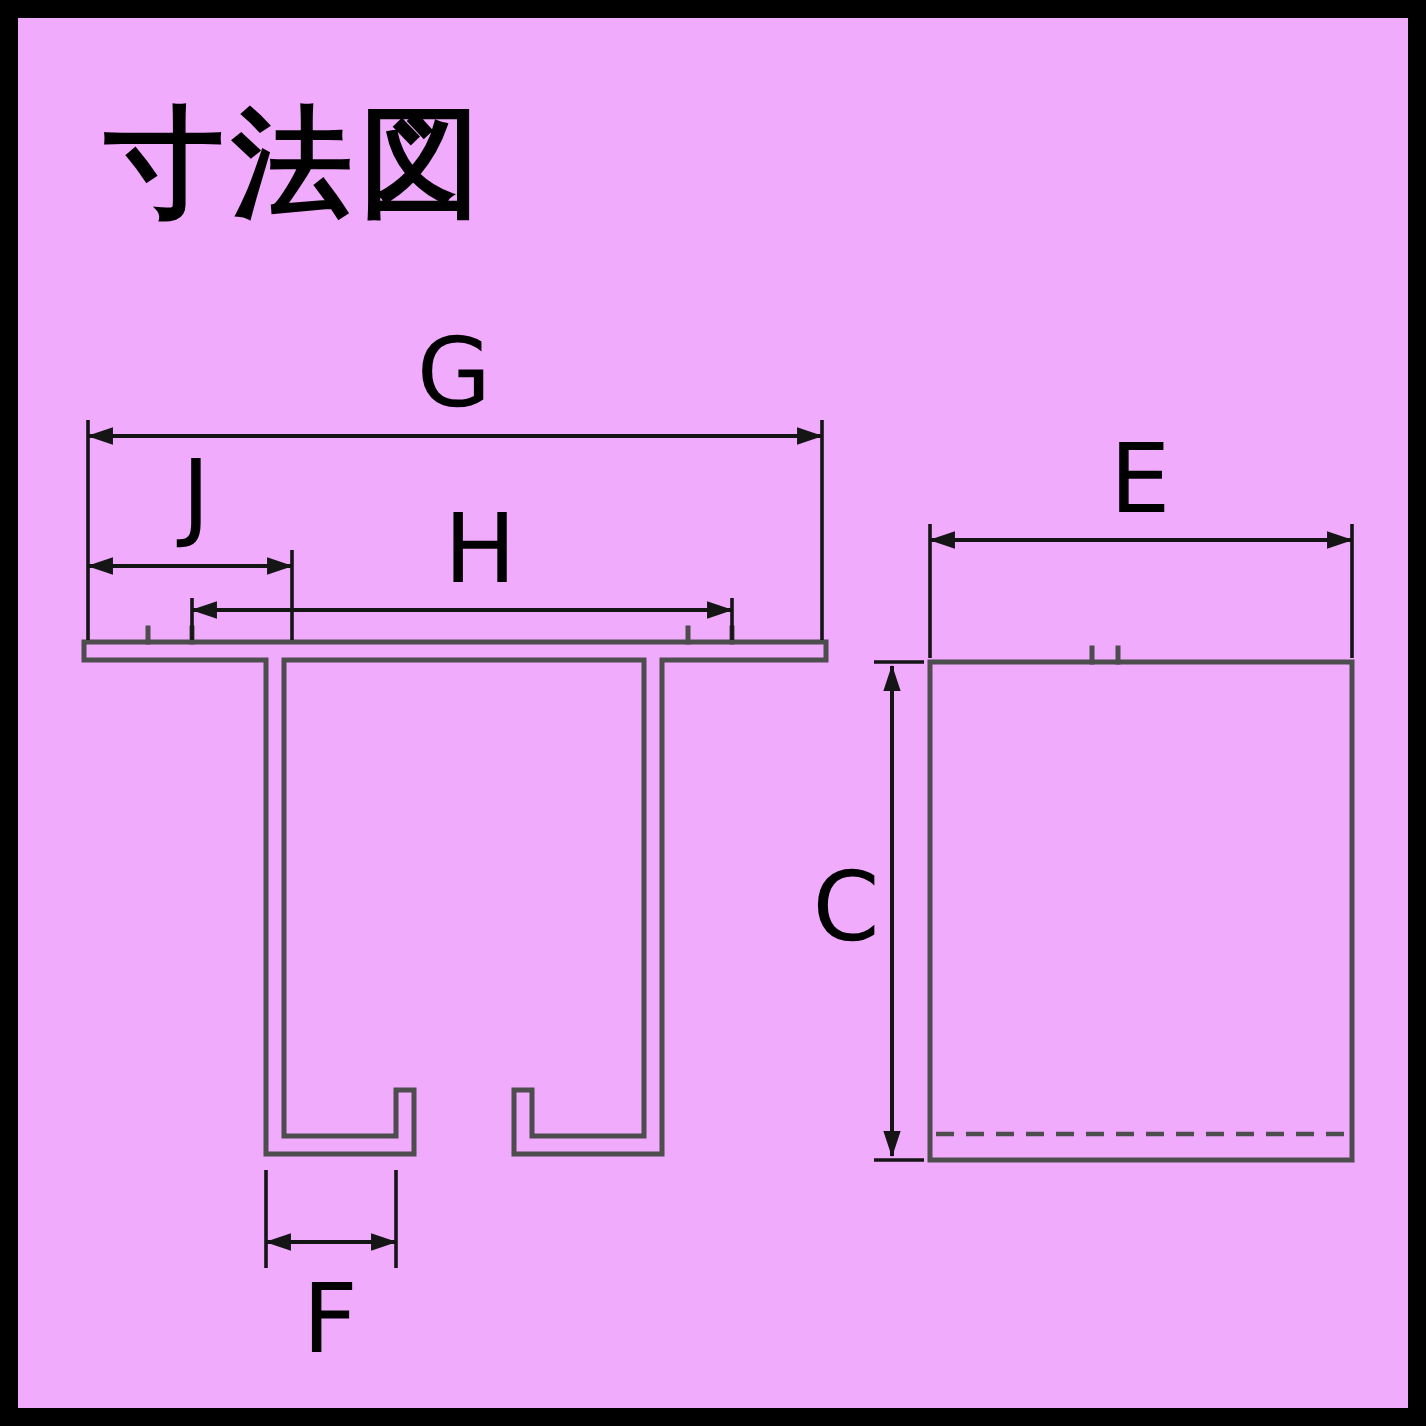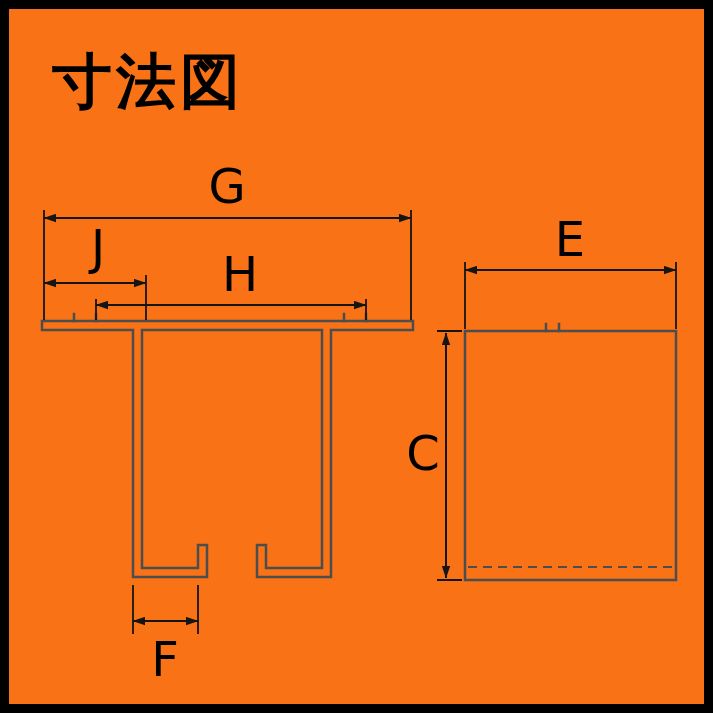--- a/index.html
+++ b/index.html
@@ -4,21 +4,21 @@
 <style>
   html, body {
     margin: 0;
     padding: 0;
     background: #ffffff;
   }
   .canvas {
     width: 713px;
     height: 713px;
     position: relative;
-    background: #f97316;
+    background: #f0abfc;
   }
   svg { display: block; }
   .title-text {
     font-family: sans-serif;
     font-weight: bold;
     fill: #000000;
   }
   .dim-label {
     font-family: "DejaVu Sans", "Liberation Sans", sans-serif;
     font-size: 48px;

